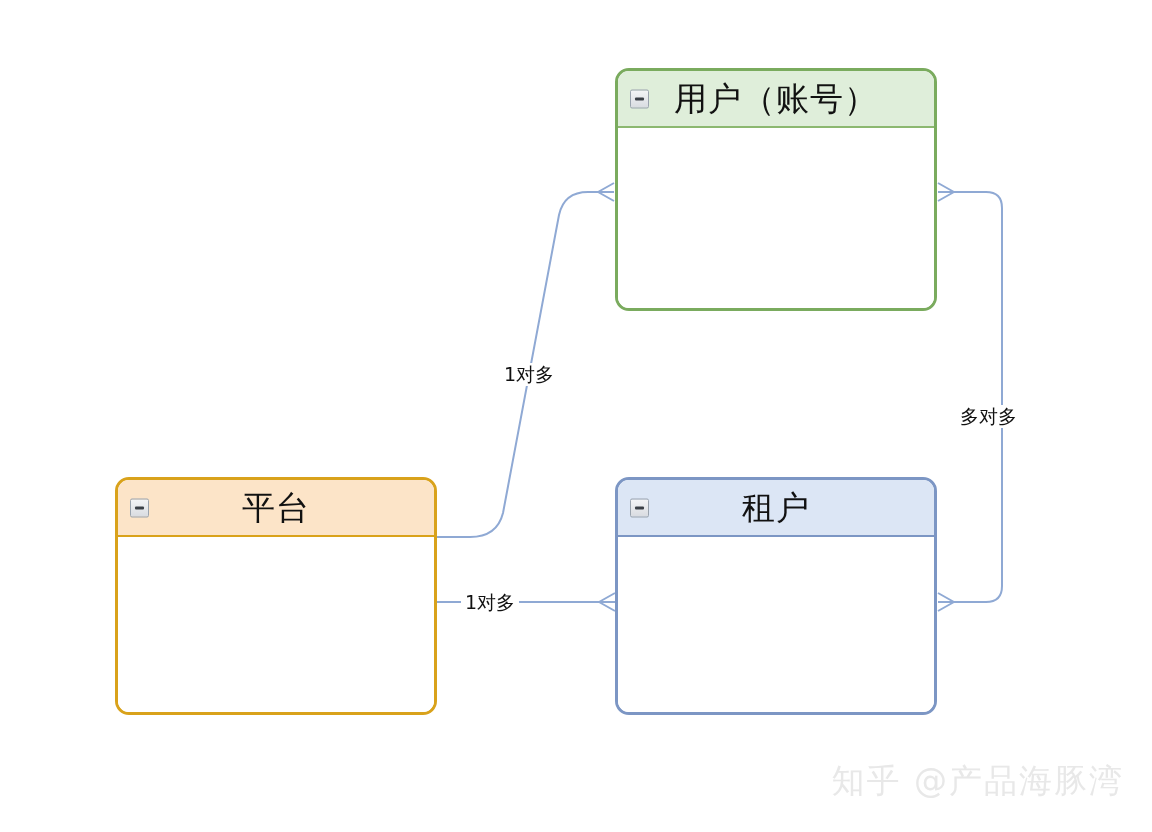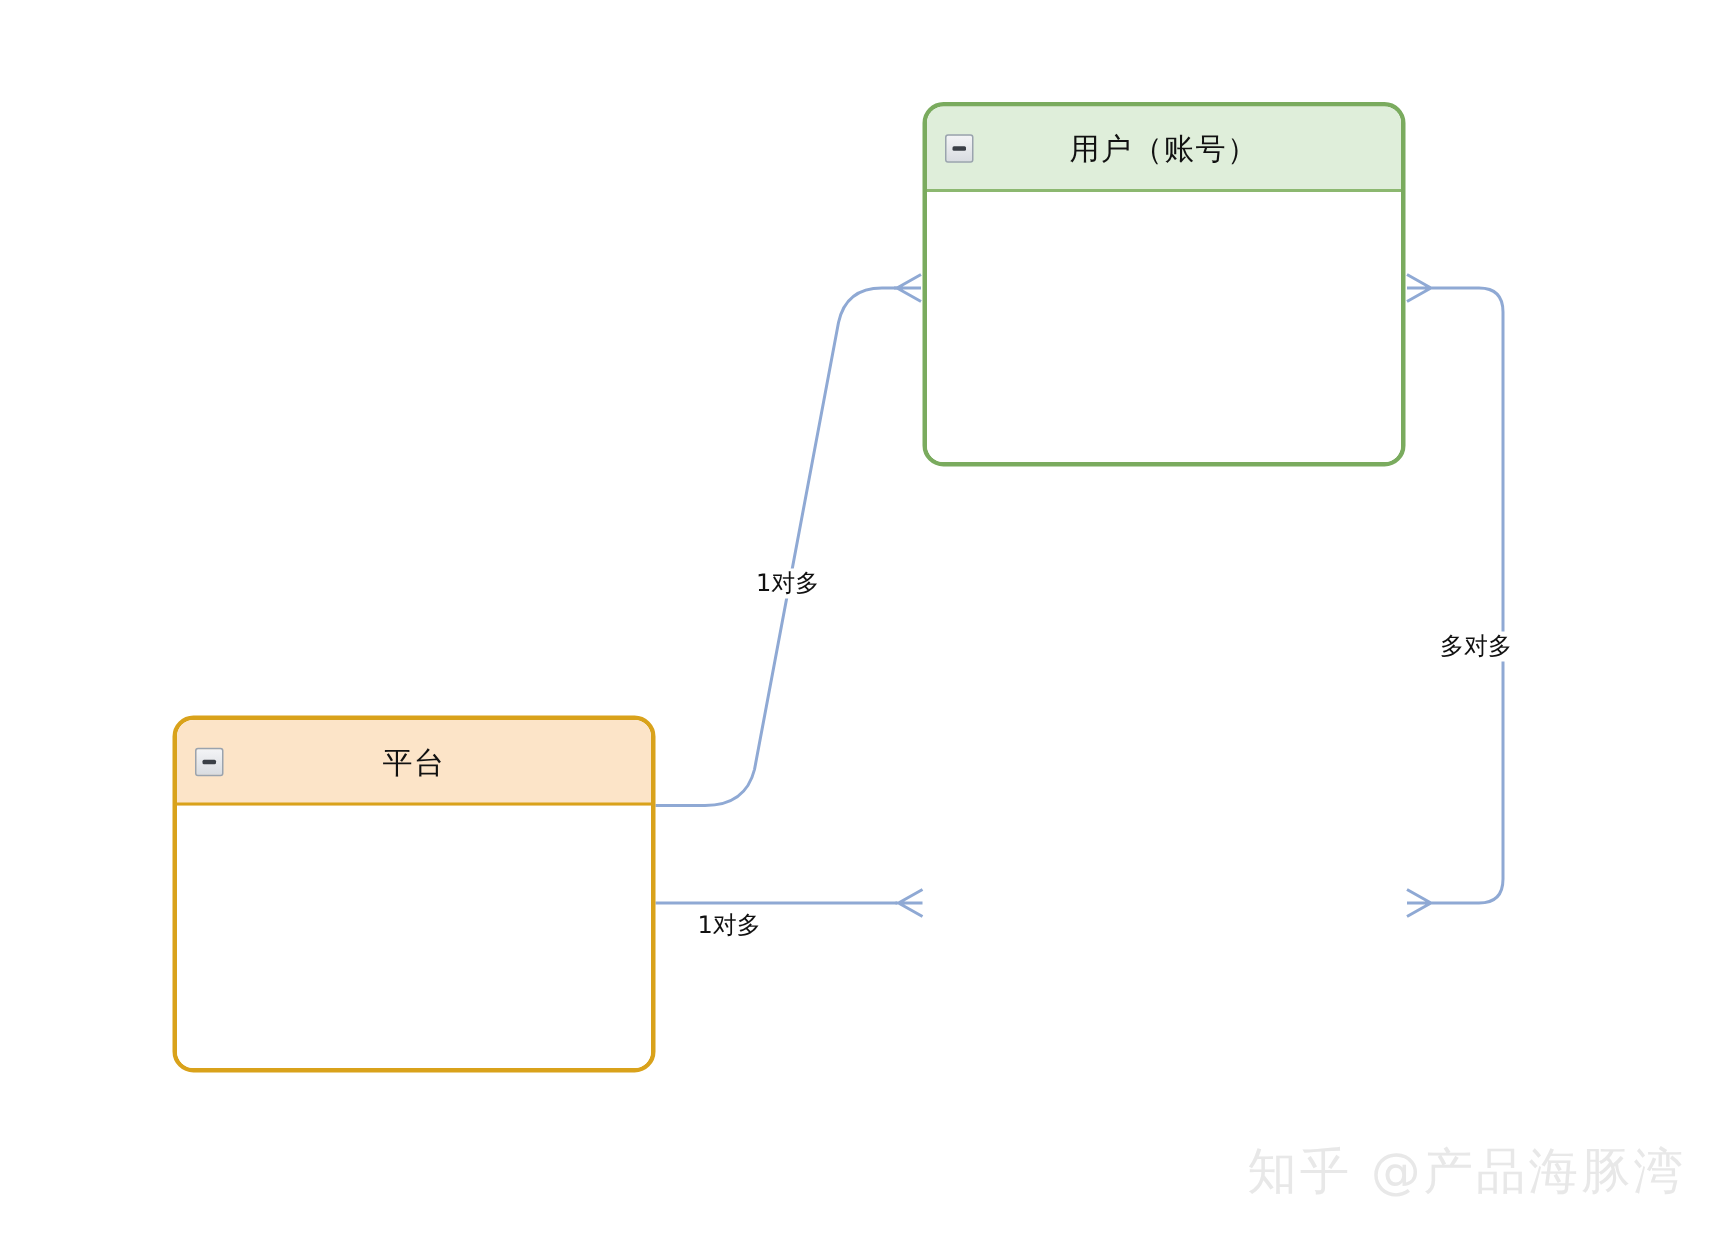--- a/index.html
+++ b/index.html
@@ -36,21 +36,21 @@
     position: relative;
     height: 57px;
     box-sizing: border-box;
     display: flex;
     align-items: center;
     justify-content: center;
     border-bottom-width: 2px;
     border-bottom-style: solid;
   }
   .entity-title {
-    font-size: 20px;
+    font-size: 33px;
     color: #111111;
     letter-spacing: 1px;
     line-height: 1;
     white-space: nowrap;
     user-select: none;
   }
   .collapse-icon {
     position: absolute;
     left: 12px;
     top: 50%;
@@ -81,29 +81,28 @@
   
   .entity-user   { border-color: #7aab5e; }
   .entity-user   .entity-header { background: #dfeeda; border-bottom-color: #8cb870; }
   .entity-platform { border-color: #d9a21b; }
   .entity-platform .entity-header { background: #fce4c8; border-bottom-color: #d9a21b; }
   .entity-tenant { border-color: #7c96c4; }
   .entity-tenant .entity-header { background: #dce6f5; border-bottom-color: #7c96c4; }
 
   .edge-label {
     position: absolute;
-    font-size: 16px;
+    font-size: 19px;
     color: #111111;
     white-space: nowrap;
     background: #ffffff;
     padding: 1px 4px;
     line-height: 1.1;
     z-index: 6;
     user-select: none;
-    margin-top: 16px;
   }
 
   .watermark {
     position: absolute;
     right: 28px;
     bottom: 28px;
     font-size: 33px;
     color: #e8e8e8;
     letter-spacing: 2px;
     white-space: nowrap;
@@ -148,20 +147,27 @@
   </div>
 
   <div class="entity entity-platform" style="left:115px; top:477px; width:322px; height:238px;">
     <div class="entity-header">
       <span class="collapse-icon"></span>
       <span class="entity-title">平台</span>
     </div>
     <div class="entity-body"></div>
   </div>
 
+  <div class="entity entity-tenant" style="left:615px; top:477px; width:322px; height:238px;">
+    <div class="entity-header">
+      <span class="collapse-icon"></span>
+      <span class="entity-title">租户</span>
+    </div>
+    <div class="entity-body"></div>
+  </div>
 
   <div class="edge-label" style="left:500px; top:363px;">1对多</div>
 
   <div class="edge-label" style="left:956px; top:405px;">多对多</div>
 
   <div class="edge-label" style="left:461px; top:591px;">1对多</div>
 
   <div class="watermark">知乎 @产品海豚湾</div>
 
 </div>

